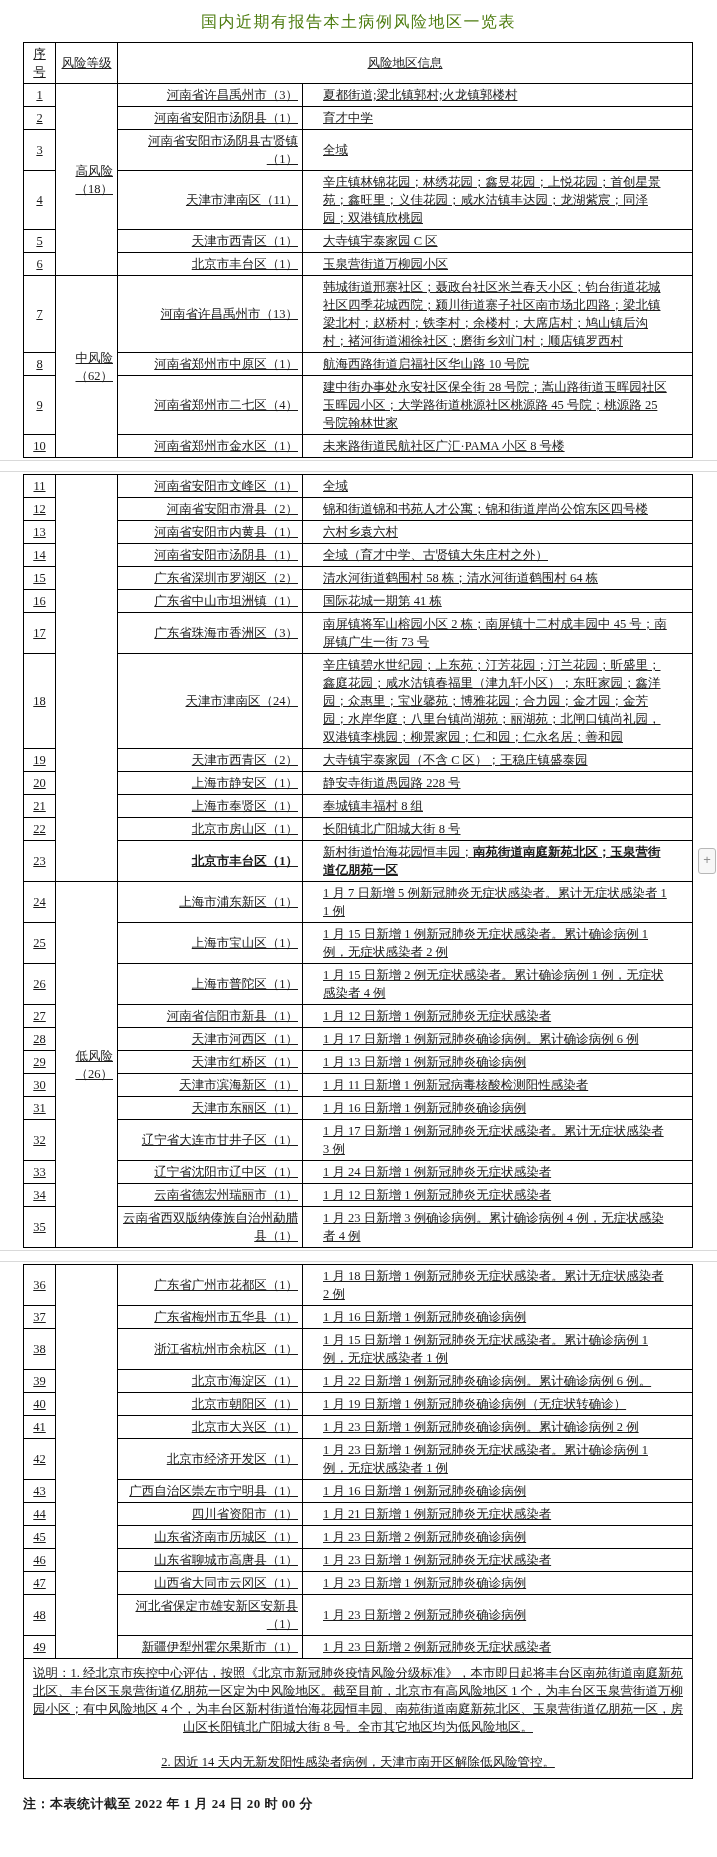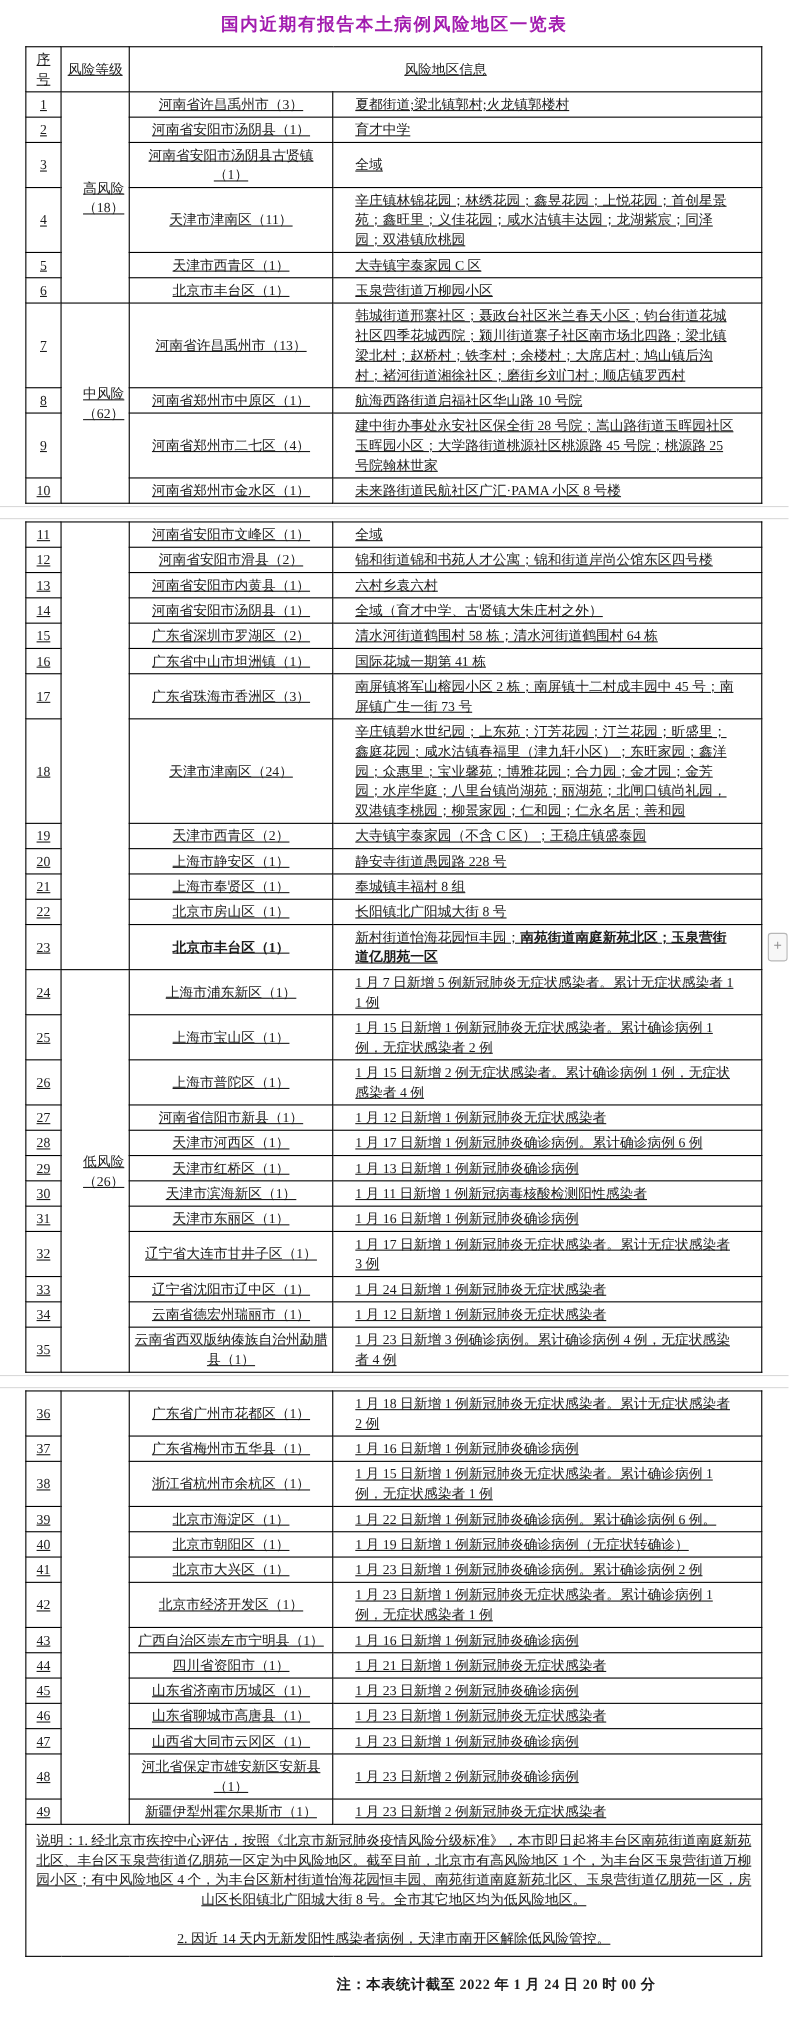--- a/index.html
+++ b/index.html
@@ -1,35 +1,35 @@
 <!DOCTYPE html>
 <html><head>
 <meta charset="utf-8">
 <style>
   html,body{margin:0;padding:0;background:#ffffff;}
   body{width:717px;color:#1b1b1b;font-family:"Liberation Serif","DejaVu Serif",serif;}
   .page{position:relative;width:717px;padding:8px 0 20px 0;box-sizing:border-box;}
-  .title{font-size:16px;font-weight:bold;text-align:center;margin:4px 0 9px 0;letter-spacing:1.5px;color:#a21caf;}
+  .title{font-size:16px;font-weight:normal;text-align:center;margin:4px 0 9px 0;letter-spacing:1.5px;color:#4d7c0f;}
   table.risk-table{border-collapse:collapse;table-layout:fixed;width:669px;margin-left:23px;background:#fff;text-decoration:underline;}
   table.risk-table td{border:1px solid #000;font-size:12.5px;line-height:18px;padding:2px 4px;vertical-align:middle;word-break:break-all;}
   thead td{text-align:center;line-height:15px;padding:4px 2px;}
   td.hdr-level{padding:4px 14px;}
   .c-no{text-align:center;}
   .c-level{text-align:right;line-height:17px;}
-  .c-region{text-align:center;}
+  .c-region{text-align:right;}
   .c-detail{text-align:left;padding:2px 20px !important;}
   .bold{font-weight:bold;}
   .c-note{padding:5px 7px !important;line-height:17px;text-align:center;}
   .c-note .nline{margin:0 0 2px 0;}
   .c-note .blank{height:15px;}
   .page-gap{height:16px;position:relative;width:717px;}
   .page-gap:before,.page-gap:after{content:"";position:absolute;left:0;right:0;height:1px;background:#d9d9d9;}
   .page-gap:before{top:2px;}
   .page-gap:after{bottom:2px;}
-  .footer-note{width:669px;margin:16px 0 0 23px;box-sizing:border-box;text-align:right;padding-right:96px;font-weight:bold;font-size:13px;letter-spacing:0.5px;}
+  .footer-note{width:669px;margin:16px 0 0 23px;box-sizing:border-box;padding-right:96px;font-weight:bold;font-size:13px;letter-spacing:0.5px;}
   .plus-handle{position:absolute;right:1px;top:848px;width:16px;height:24px;border:1px solid #b7b7b7;border-radius:3px;background:#f7f7f7;color:#909090;font-size:13px;line-height:22px;text-align:center;font-family:"Liberation Sans","DejaVu Sans",sans-serif;cursor:pointer;}
 </style>
 </head>
 <body>
 
 <div class="page">
   <div class="title">国内近期有报告本土病例风险地区一览表</div>
 
   <table class="risk-table">
     <colgroup>

